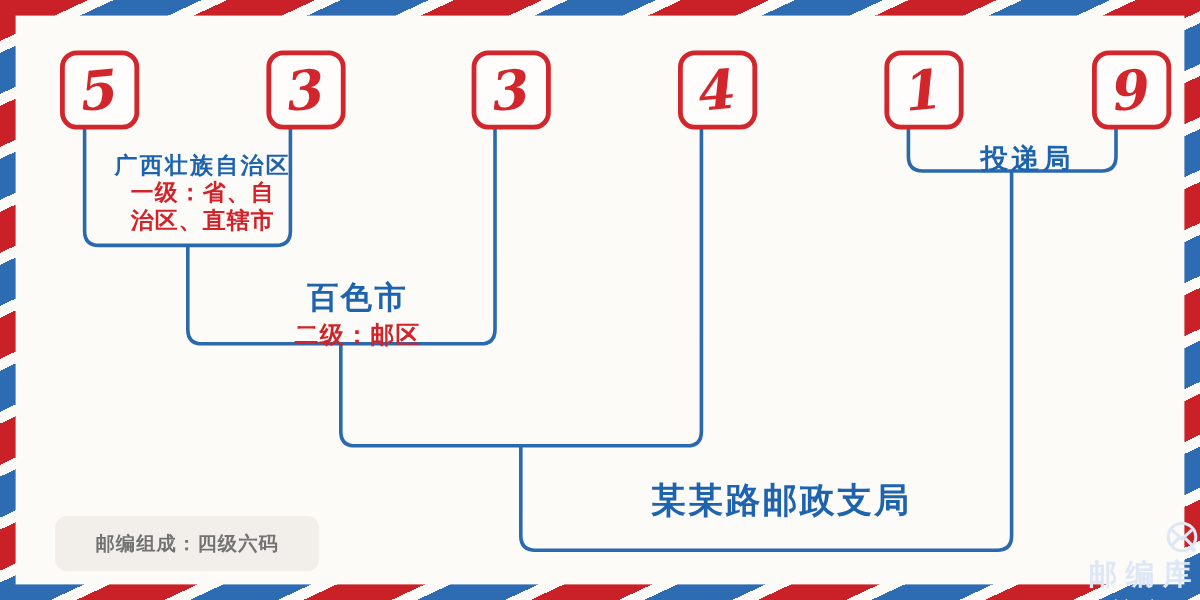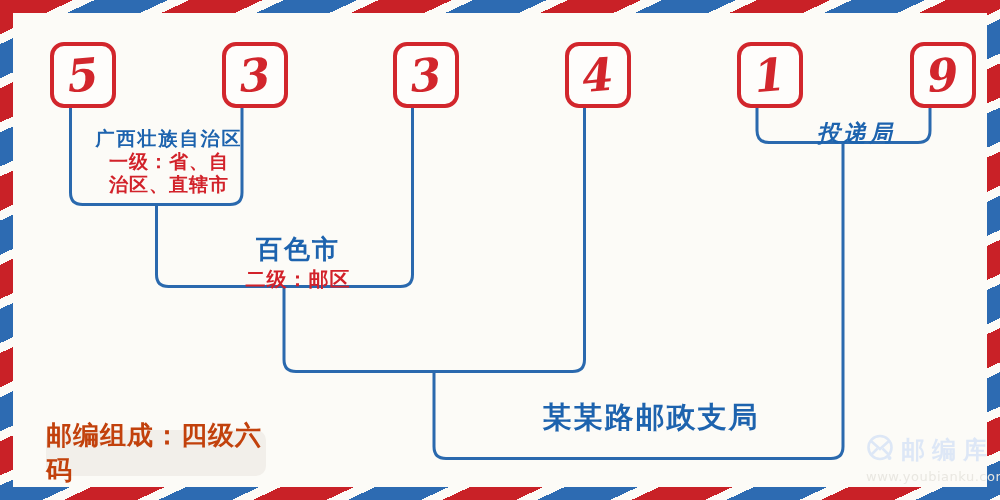--- a/index.html
+++ b/index.html
@@ -32,23 +32,23 @@
   }
   .lvl .desc{
     color:#d2222a; font-weight:bold; font-family:"DejaVu Sans", sans-serif;
     letter-spacing:1px;
   }
   .badge{
     position:absolute; left:33px; top:417px; width:220px; height:46px;
     background:#f2efea; border-radius:10px;
     display:flex; align-items:center; justify-content:center;
   }
-  .badge span{color:#c2410c; font-weight:bold; font-size:26px; letter-spacing:1px;}
+  .badge span{color:#737373; font-weight:bold; font-size:16px; letter-spacing:1px;}
   .watermark{position:absolute; left:853px; top:421px; width:134px;}
-  .wm-row{display:flex; align-items:flex-start;}
+  .wm-row{display:flex; align-items:flex-end;flex-direction:column;}
   .wm-brand{
     color:#dde7f6; font-weight:bold; font-size:24px; letter-spacing:7px;
     margin-left:6px; white-space:nowrap;
   }
   .wm-url{
     color:#e9e7e1; font-size:13px; margin-top:3px; letter-spacing:0.5px;
     white-space:nowrap;
   }
 </style>
 </head>
@@ -97,21 +97,21 @@
       <div class="desc" style="font-size:20px; line-height:24px; margin-top:3px;">二级：邮区</div>
     </div>
 
     <div class="lvl" style="left:309px; top:307px; width:250px;">
     </div>
 
     <div class="lvl" style="left:500px; top:391px; width:276px;">
       <div class="name" style="font-size:29px; line-height:26px;">某某路邮政支局</div>
     </div>
 
-    <div class="lvl" style="left:773px; top:106px; width:140px;font-style:italic;">
+    <div class="lvl" style="left:773px; top:106px; width:140px;">
       <div class="name" style="font-size:23px; line-height:27px; letter-spacing:3px;">投递局</div>
     </div>
 
     <div class="badge">
       <span>邮编组成：四级六码</span>
     </div>
 
     <div class="watermark">
       <div class="wm-row">
         <svg width="29" height="29" viewBox="0 0 29 29">

